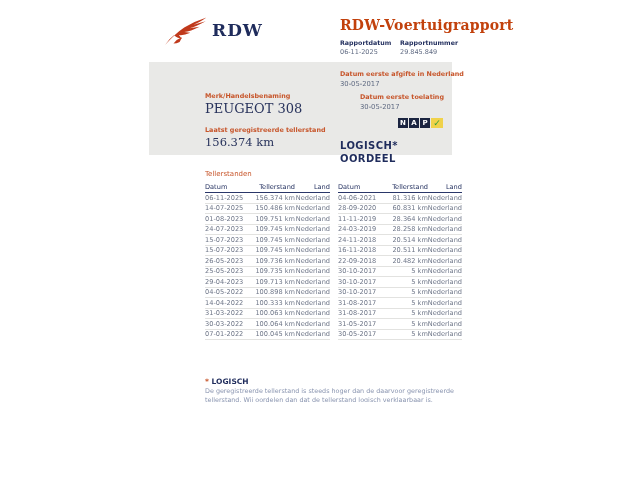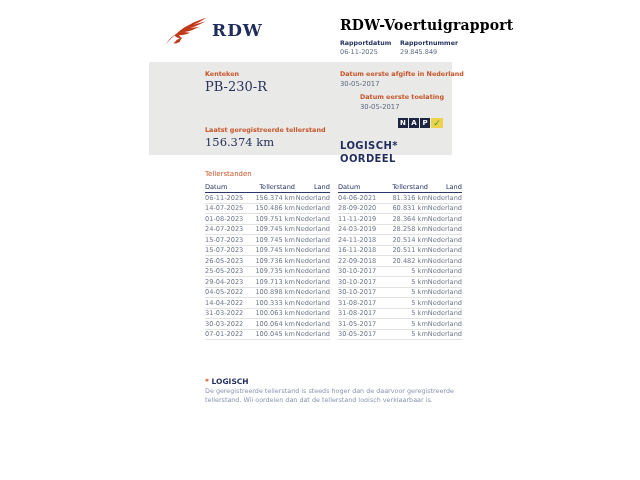--- a/index.html
+++ b/index.html
@@ -10,21 +10,21 @@
   .abs { position:absolute; }
 
   
   .logo-svg { position:absolute; left:162px; top:16px; width:46px; height:32px; }
   .wordmark {
     position:absolute; left:212px; top:20px; font-family:"DejaVu Serif", serif;
     font-size:17px; font-weight:bold; color:#1f2c5c; letter-spacing:1px;
   }
   .report-title {
     position:absolute; left:340px; top:17px; font-family:"DejaVu Serif", serif;
-    font-size:14px; font-weight:bold; color:#000000; letter-spacing:0.2px;
+    font-size:14px; font-weight:bold; color:#c2410c; letter-spacing:0.2px;
   }
   .meta-label { font-size:6.3px; font-weight:bold; color:#1f2c5c; }
   .meta-value { font-size:6.5px; color:#5f6a82; margin-top:2px; }
   .meta-col-1 { position:absolute; left:340px; top:39px; }
   .meta-col-2 { position:absolute; left:400px; top:39px; }
 
   
   .summary-box { position:absolute; left:149px; top:62px; width:303px; height:93px; background:#e9e9e7; }
   .fld-label { font-size:6.4px; font-weight:bold; color:#c7552a; }
   .fld-value-big { font-family:"DejaVu Serif", serif; font-size:13px; color:#28335c; margin-top:1px; }
@@ -91,23 +91,23 @@
     <div class="meta-label">Rapportdatum</div>
     <div class="meta-value">06-11-2025</div>
   </div>
   <div class="meta-col-2">
     <div class="meta-label">Rapportnummer</div>
     <div class="meta-value">29.845.849</div>
   </div>
 
   <div class="summary-box"></div>
 
-  <div class="abs" style="left:205px; top:70px;">
-    <div class="fld-label">Kenteken</div>
-    <div class="fld-value-big">PB-230-R</div>
+  <div class="abs" style="left:205px; top:92px;">
+    <div class="fld-label">Merk/Handelsbenaming</div>
+    <div class="fld-value-big">PEUGEOT 308</div>
   </div>
   <div class="abs" style="left:205px; top:126px;">
     <div class="fld-label">Laatst geregistreerde tellerstand</div>
     <div class="fld-value-med">156.374 km</div>
   </div>
 
   <div class="abs" style="left:340px; top:70px;">
     <div class="fld-label">Datum eerste afgifte in Nederland</div>
     <div class="fld-value-sm">30-05-2017</div>
   </div>

